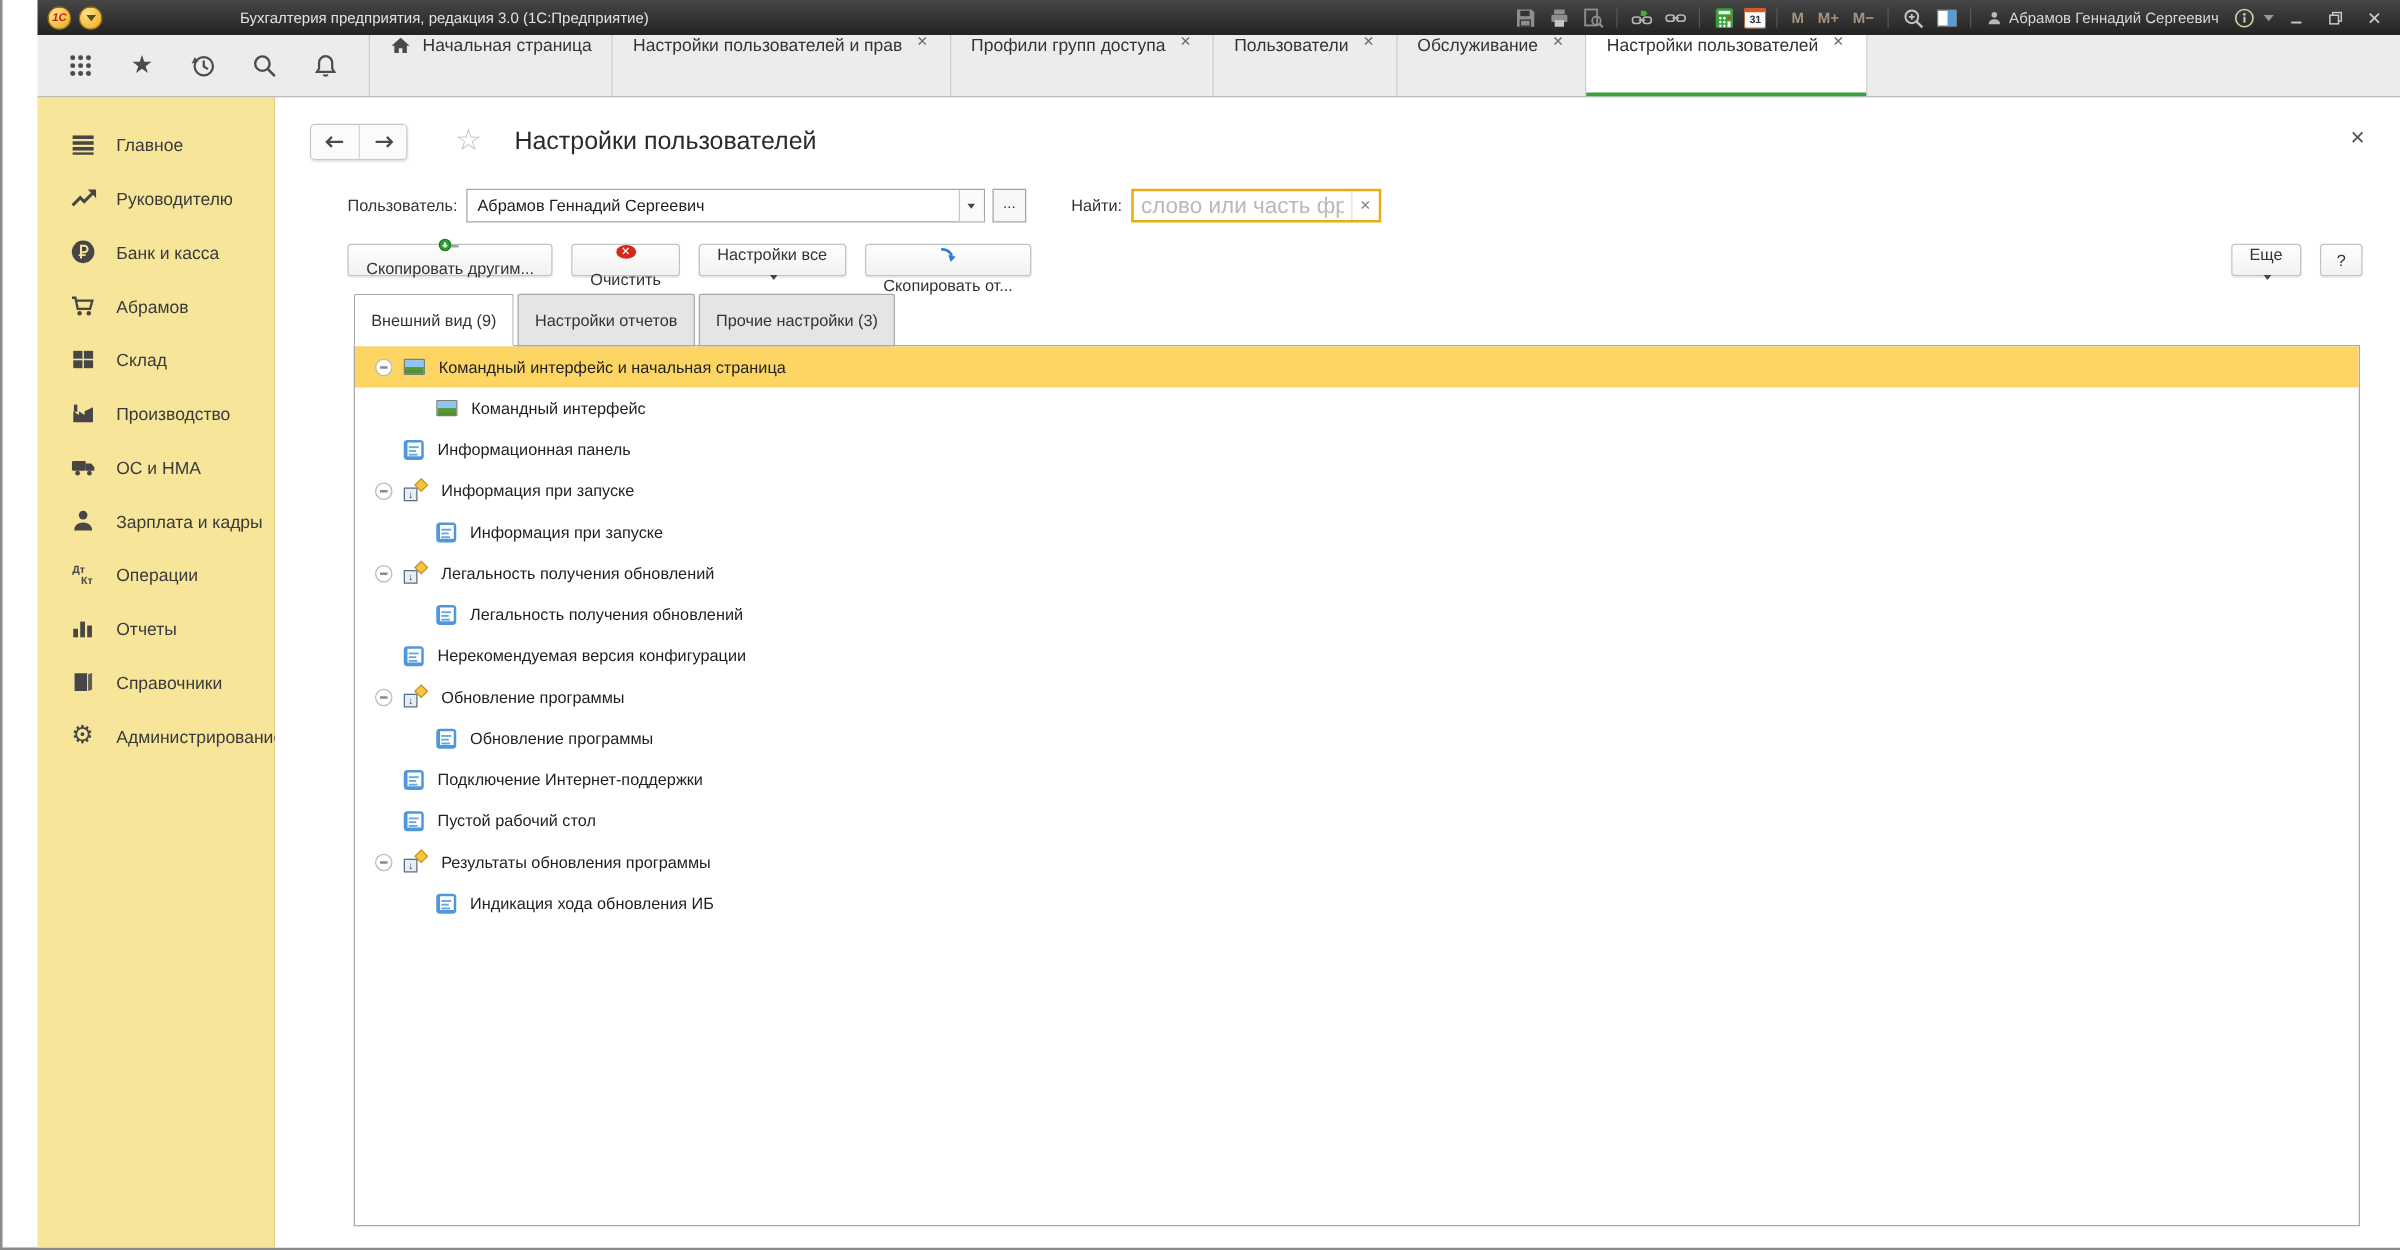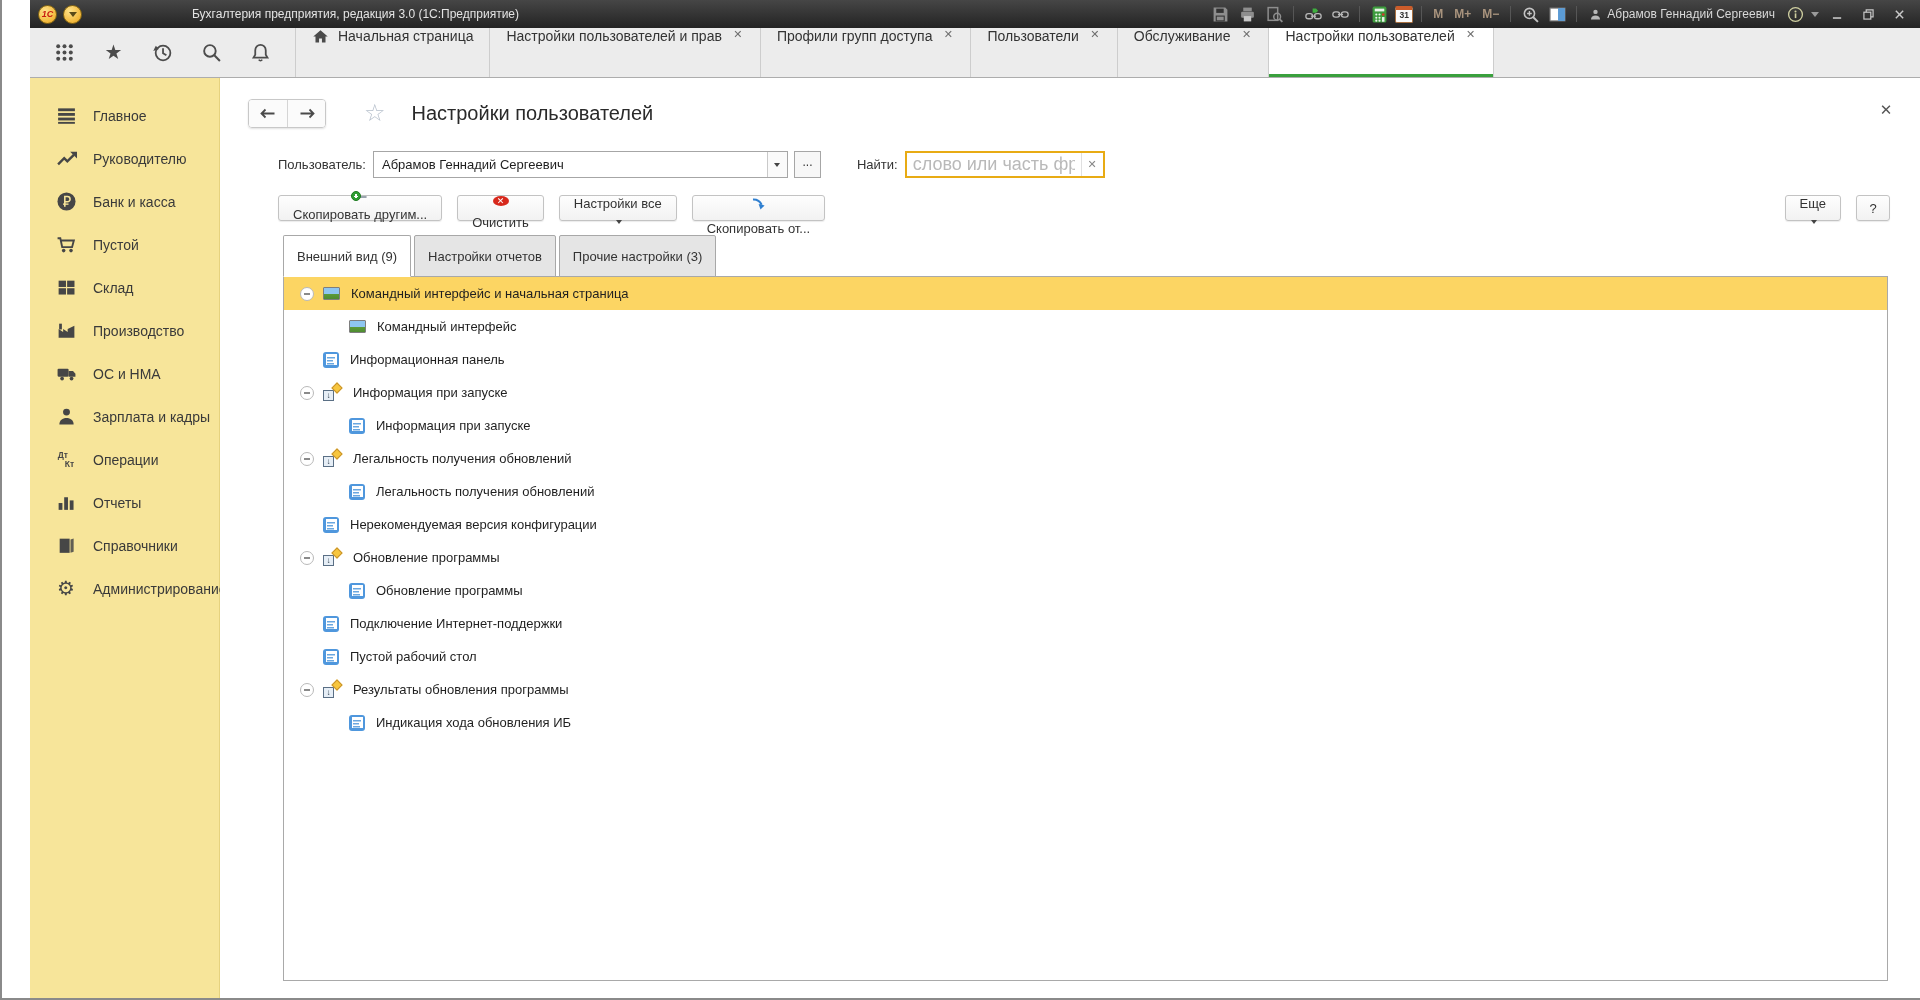--- a/index.html
+++ b/index.html
@@ -374,21 +374,21 @@
           <span class="side-label">Банк и касса</span>
         </div>
         <div class="side-item">
           <span class="side-icon">
             <svg viewBox="0 0 20 20">
               <path d="M1.5 4h2.6l1.8 8.5h9.4l1.7-6.3H5.1" fill="none" stroke="#464646" stroke-width="1.8"></path>
               <circle cx="7.3" cy="15.8" r="1.7" fill="#464646"></circle>
               <circle cx="14.3" cy="15.8" r="1.7" fill="#464646"></circle>
             </svg>
           </span>
-          <span class="side-label">Пустой</span>
+          <span class="side-label">Абрамов</span>
         </div>
         <div class="side-item">
           <span class="side-icon">
             <svg viewBox="0 0 20 20" fill="#464646">
               <rect x="2.5" y="3.5" width="7" height="6"></rect>
               <rect x="10.6" y="3.5" width="7" height="6"></rect>
               <rect x="2.5" y="10.7" width="7" height="6"></rect>
               <rect x="10.6" y="10.7" width="7" height="6"></rect>
             </svg>
           </span>

